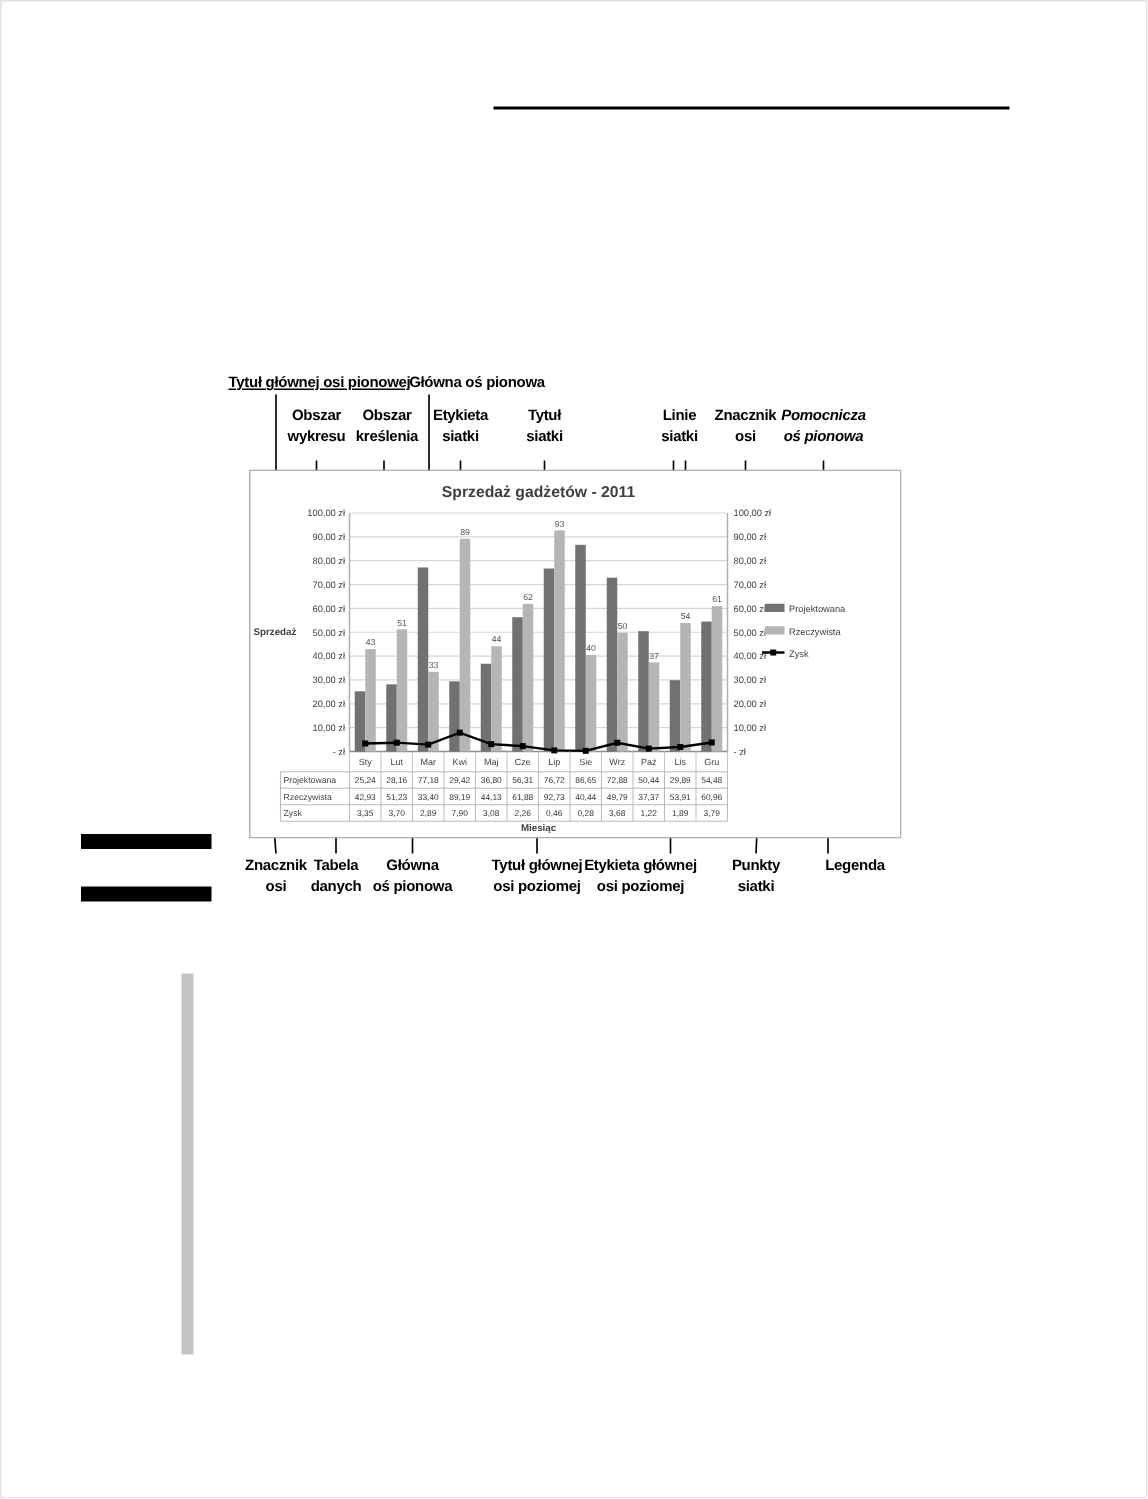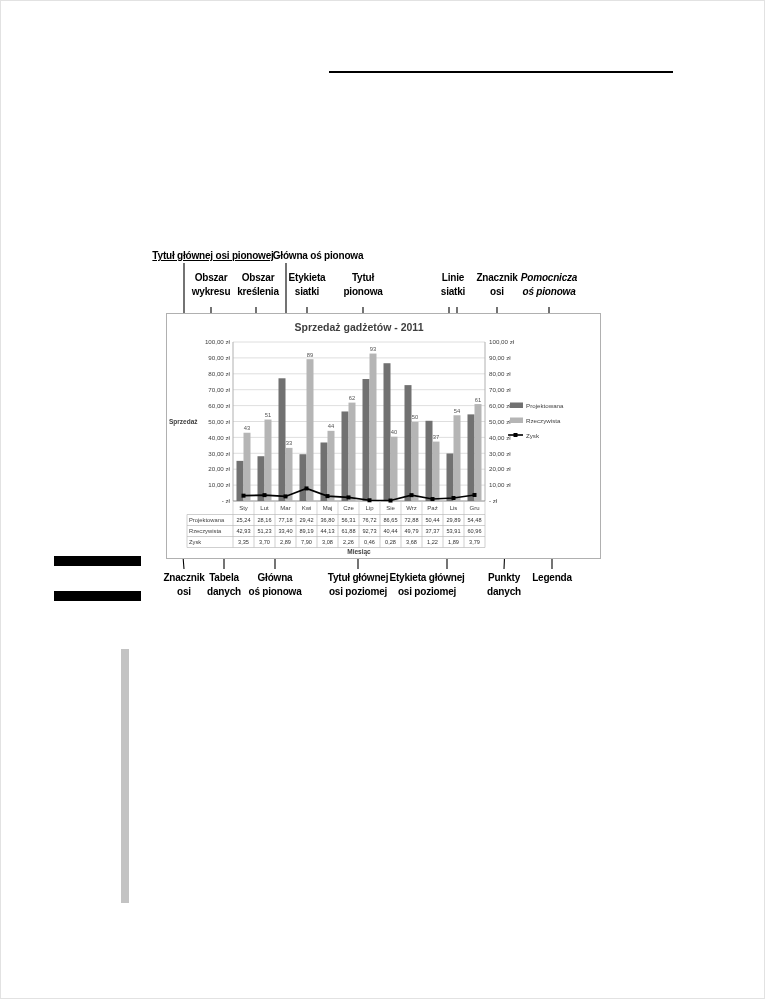--- a/index.html
+++ b/index.html
@@ -26,41 +26,41 @@
 
   <div class="ann" style="left:212px;top:248px;text-decoration:underline;">Tytuł głównej osi pionowej</div>
   <div class="ann" style="left:317px;top:248px;">Główna oś pionowa</div>
   <div class="ann" style="left:210px;top:270px;">Obszar
 wykresu</div>
   <div class="ann" style="left:257px;top:270px;">Obszar
 kreślenia</div>
   <div class="ann" style="left:306px;top:270px;">Etykieta
 siatki</div>
   <div class="ann" style="left:362px;top:270px;">Tytuł
-pionowa</div>
+siatki</div>
   <div class="ann" style="left:452px;top:270px;">Linie
 siatki</div>
   <div class="ann" style="left:496px;top:270px;">Znacznik
 osi</div>
   <div class="ann" style="left:548px;top:270px;font-style:italic;">Pomocnicza
 oś pionowa</div>
 
   <div class="ann" style="left:183px;top:570px;">Znacznik
 osi</div>
   <div class="ann" style="left:223px;top:570px;">Tabela
 danych</div>
   <div class="ann" style="left:274px;top:570px;">Główna
 oś pionowa</div>
   <div class="ann" style="left:357px;top:570px;">Tytuł głównej
 osi poziomej</div>
   <div class="ann" style="left:426px;top:570px;">Etykieta głównej
 osi poziomej</div>
   <div class="ann" style="left:503px;top:570px;">Punkty
-danych</div>
-  <div class="ann" style="left:551px;top:570px;">Legenda</div>
+siatki</div>
+  <div class="ann" style="left:551px;top:570px;padding-left:36px;">Legenda</div>
 
   <svg class="overlay" width="765" height="999" viewBox="0 0 765 999">
     <polyline points="183,262 183,415"></polyline>
     <polyline points="285,262 285,350 215,391"></polyline>
     <polyline points="210,306 210,340"></polyline>
     <polyline points="255,306 255,368"></polyline>
     <polyline points="306,306 306,350"></polyline>
     <polyline points="362,306 362,331"></polyline>
     <polyline points="448,306 448,371"></polyline>
     <polyline points="456,306 456,352"></polyline>

